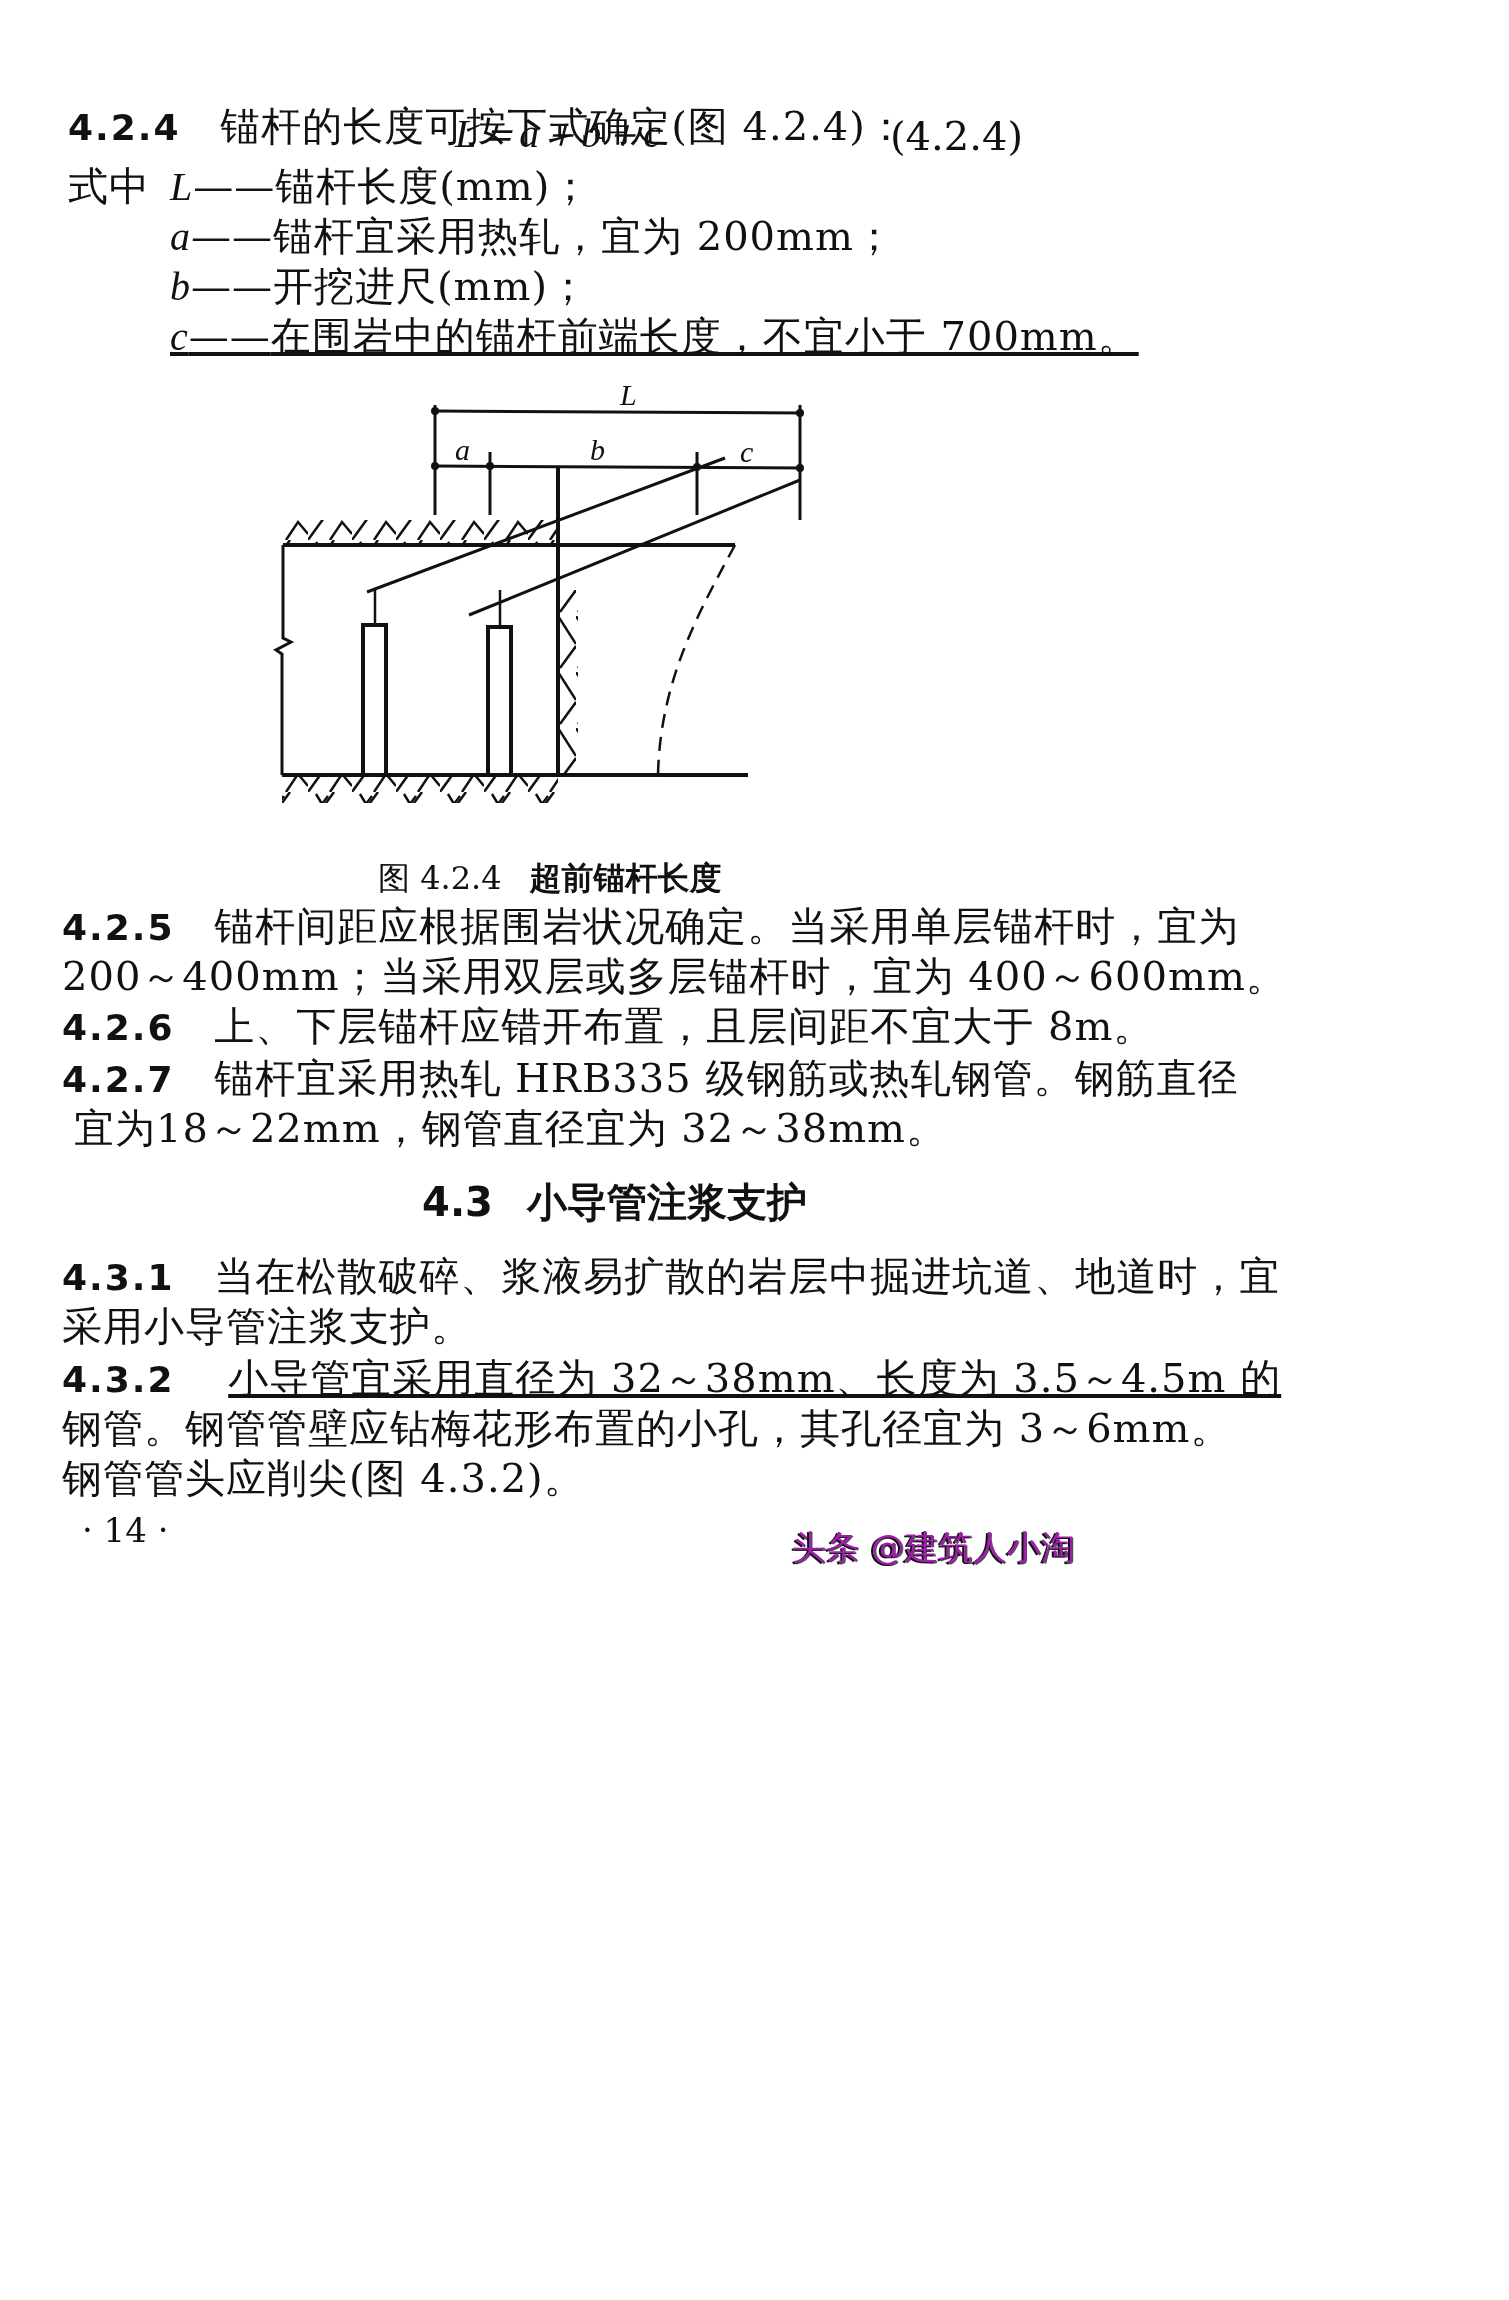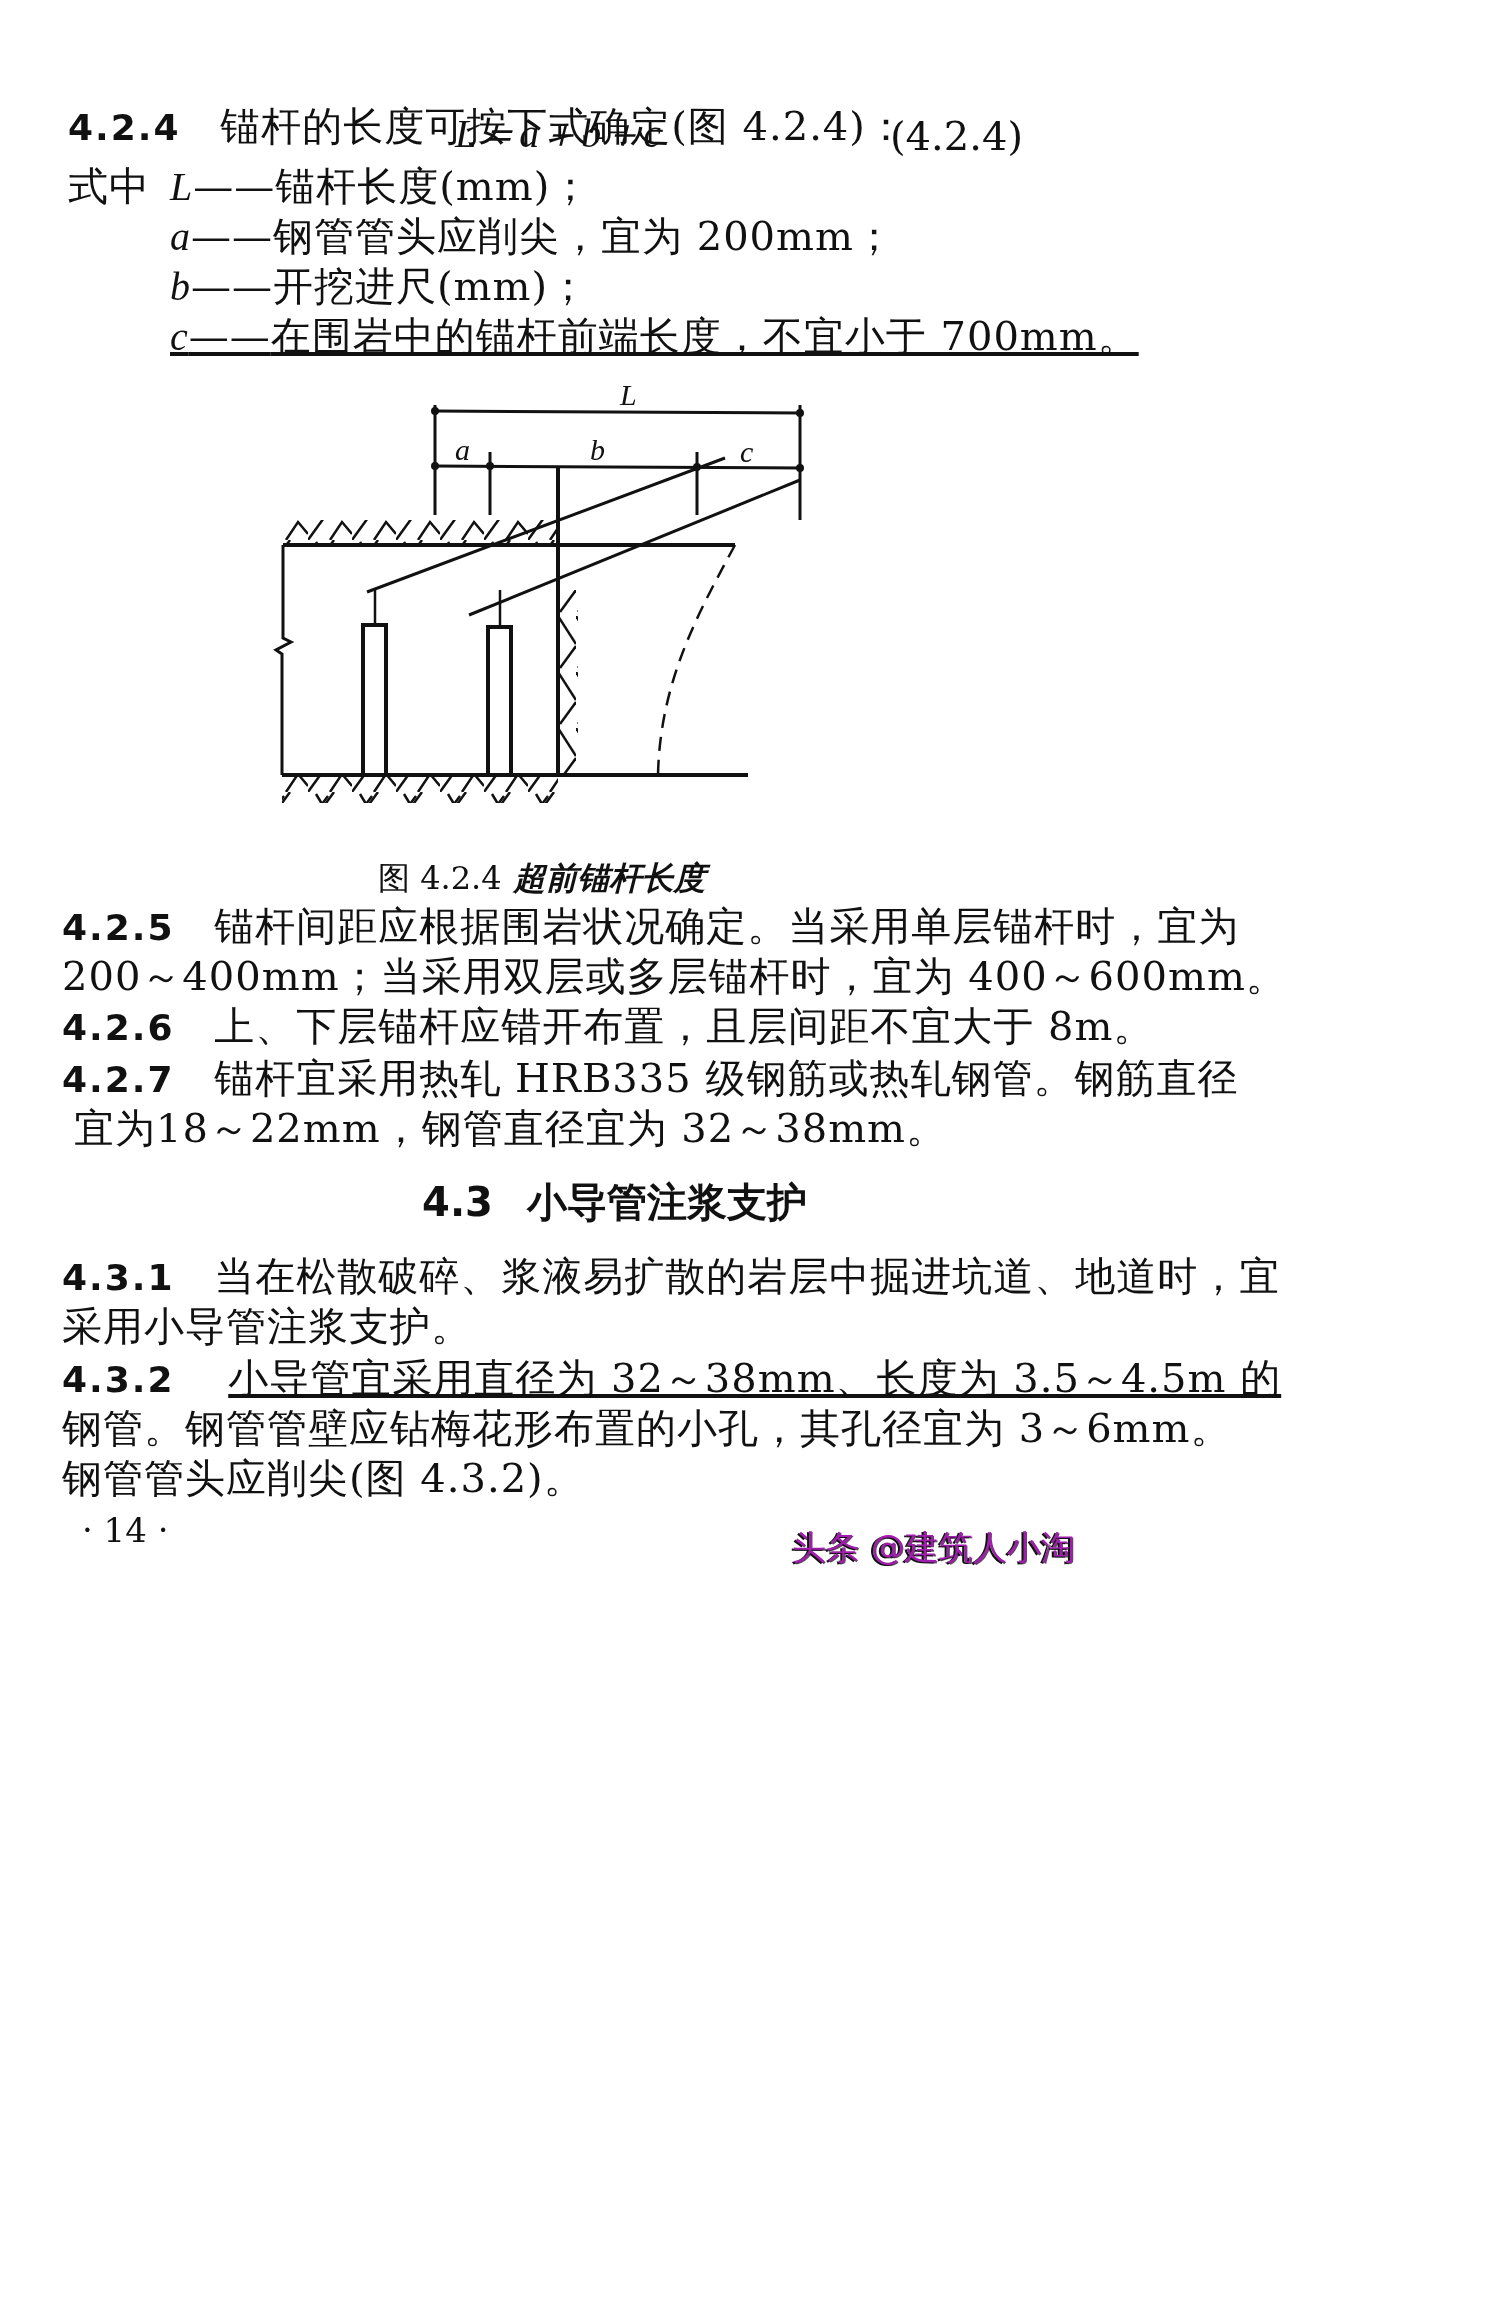--- a/index.html
+++ b/index.html
@@ -5,21 +5,21 @@
   html, body { margin: 0; padding: 0; background: #ffffff; }
   body {
     width: 1509px; height: 2300px; position: relative; overflow: hidden;
     font-family: "DejaVu Serif", "Liberation Serif", serif;
     color: #111;
   }
   .line { position: absolute; font-size: 40px; line-height: 52px; white-space: nowrap; letter-spacing: 1px; }
   .num { font-family: "DejaVu Sans", sans-serif; font-weight: bold; font-size: 36px; letter-spacing: 2px; }
   .it { font-style: italic; font-family: "Liberation Serif", serif; }
   .caption { position: absolute; font-size: 32px; line-height: 44px; white-space: nowrap; }
-  .caption .cap-title { font-family: "DejaVu Sans", sans-serif; font-weight: bold; margin-left: 12px; font-style: italic; }
+  .caption .cap-title { font-family: "DejaVu Sans", sans-serif; font-weight: bold; margin-left: 28px; }
   .section-title { position: absolute; left: 0; width: 1509px; text-align: center; font-size: 40px; line-height: 52px; font-family: "DejaVu Sans", sans-serif; font-weight: bold; }
   .section-title .sec-num { margin-right: 34px; }
   .eqnum { position: absolute; font-size: 40px; line-height: 52px; }
   .page-num { position: absolute; font-size: 34px; line-height: 44px; }
   .watermark {
     position: absolute; font-family: "DejaVu Sans", sans-serif; font-size: 34px; color: #a21caf;
     text-shadow: -2px 1px 0 #111, 1px 1px 0 #555;
     white-space: nowrap;
   }
   svg { position: absolute; left: 0; top: 0; }
@@ -33,21 +33,21 @@
 </div>
 
 <div class="line it" style="left:455px; top:108px; font-size:40px;">L＝a＋b＋c</div>
 <div class="eqnum" style="left:890px; top:110px;">(4.2.4)</div>
 
 <div class="line" style="left:68px; top:160px;">式中</div>
 <div class="line" style="left:170px; top:160px;">
   <span class="it">L</span><span>——</span><span>锚杆长度(mm)；</span>
 </div>
 <div class="line" style="left:170px; top:210px;">
-  <span class="it">a</span><span>——</span><span>钢管管头应削尖，宜为 200mm；</span>
+  <span class="it">a</span><span>——</span><span>锚杆宜采用热轧，宜为 200mm；</span>
 </div>
 <div class="line" style="left:170px; top:260px;">
   <span class="it">b</span><span>——</span><span>开挖进尺(mm)；</span>
 </div>
 <div class="line" style="left:170px; top:310px;text-decoration:underline;">
   <span class="it">c</span><span>——</span><span>在围岩中的锚杆前端长度，不宜小于 700mm。</span>
 </div>
 
 <svg width="1509" height="2300">
   <defs>

